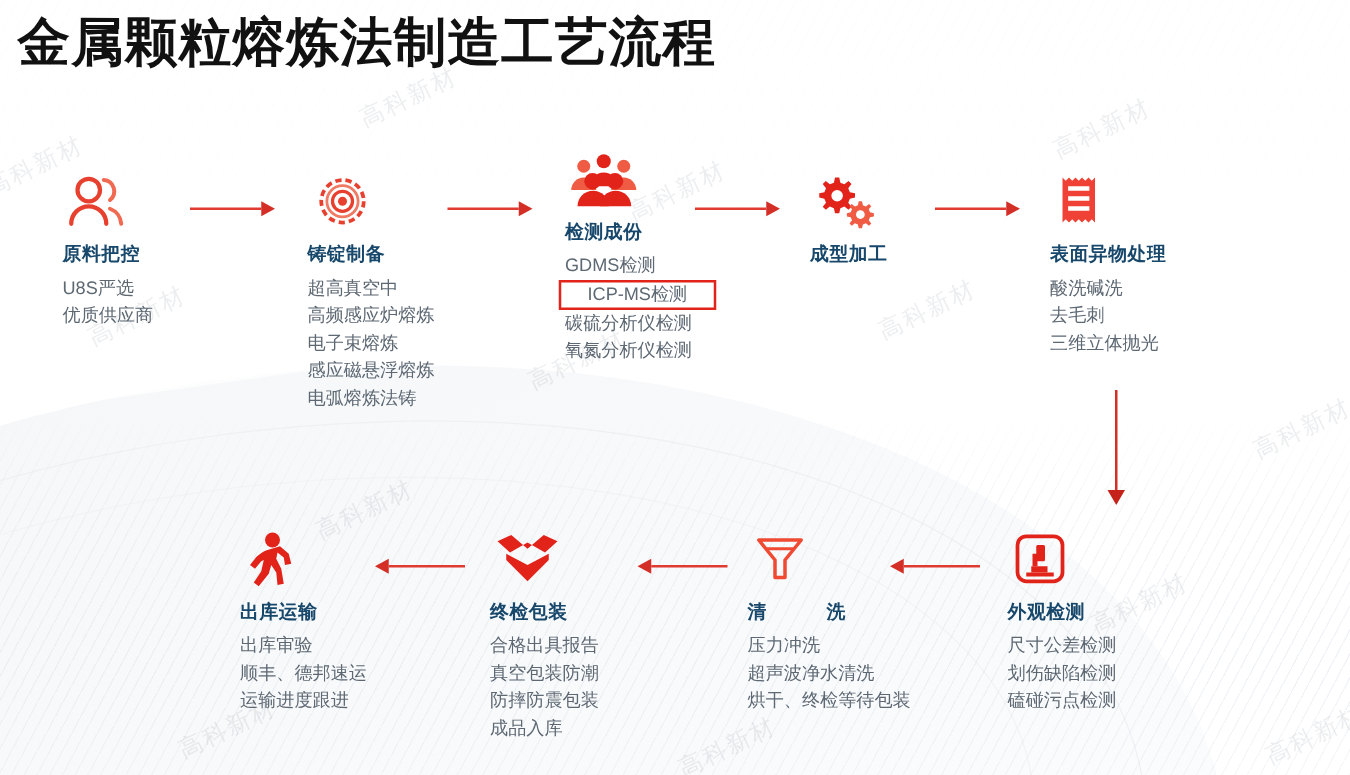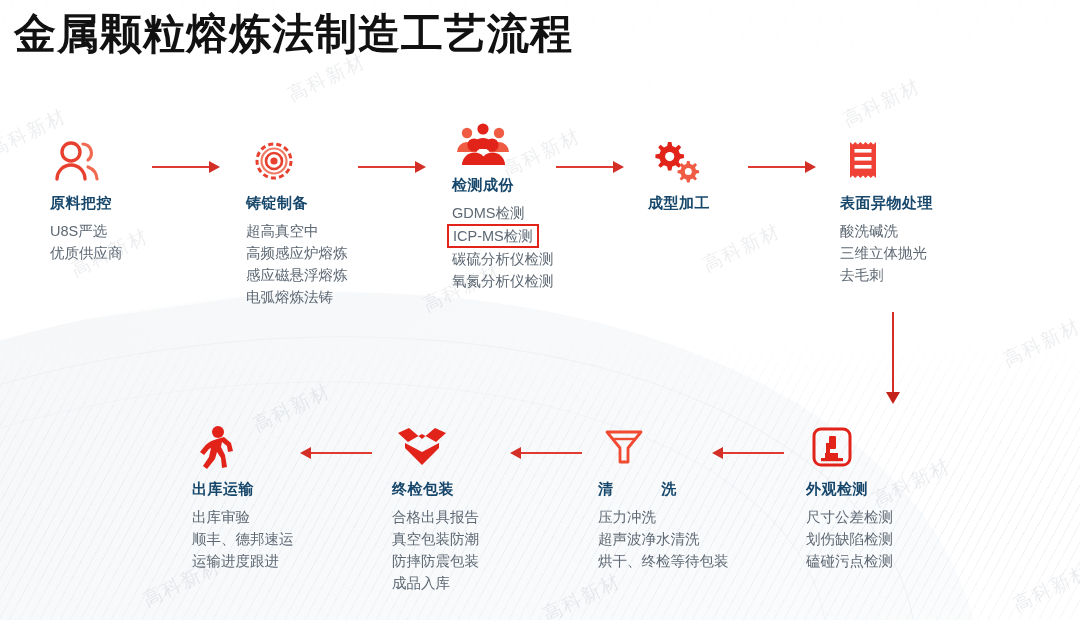--- a/index.html
+++ b/index.html
@@ -133,21 +133,21 @@
     line-height: 22px;
     white-space: nowrap;
   }
   .step-line.wrap {
     white-space: normal;
     width: 150px;
   }
   .step-line.boxed {
     display: inline-block;
     border: 2px solid #e2231a;
-    padding: 0px 4px;
+    padding: 0px 21px;
     margin-left: -5px;
     line-height: 20px;
     color: #5d6873;
   }
 
   
   .arrow-h {
     position: absolute;
     height: 14px;
     display: flex;
@@ -277,20 +277,21 @@
         <circle cx="26" cy="24" r="12.5" stroke="#f07a63" stroke-width="2.2"></circle>
         <circle cx="26" cy="24" r="8" stroke="#e8402e" stroke-width="2.6"></circle>
       </g>
       <circle cx="26" cy="24" r="3.6" fill="#e8402e"></circle>
     </svg>
   </div>
   <div class="step-title">铸锭制备</div>
   <div class="step-lines">
     <div class="step-line">超高真空中</div>
     <div class="step-line">高频感应炉熔炼</div>
+    <div class="step-line">电子束熔炼</div>
     <div class="step-line">感应磁悬浮熔炼</div>
     <div class="step-line">电弧熔炼法铸</div>
   </div>
 </div>
 
 <div class="step" style="left:452px; top:116px;">
   <div class="step-icon">
     <svg width="58" height="50" viewBox="0 0 58 50">
       <g fill="#ef5b43">
         <circle cx="13" cy="14" r="5.2"></circle>
@@ -343,22 +344,22 @@
       <path d="M8 6 l2.6 2.6 L13.2 6 l2.6 2.6 L18.4 6 l2.6 2.6 L23.6 6 l2.6 2.6 L28.8 6 l2.6 2.6 L34 6
                v36 l-2.6-2.6 -2.6 2.6 -2.6-2.6 -2.6 2.6 -2.6-2.6 -2.6 2.6 -2.6-2.6 -2.6 2.6 -2.6-2.6 -2.6 2.6z" fill="#ef4136"></path>
         <rect x="12.5" y="13" width="17" height="3.6" fill="#ffffff"></rect>
         <rect x="12.5" y="21" width="17" height="3.6" fill="#ffffff"></rect>
         <rect x="12.5" y="29" width="17" height="3.6" fill="#ffffff"></rect>
     </svg>
   </div>
   <div class="step-title">表面异物处理</div>
   <div class="step-lines">
     <div class="step-line">酸洗碱洗</div>
+    <div class="step-line">去毛刺</div>
     <div class="step-line">三维立体抛光</div>
-    <div class="step-line">去毛刺</div>
   </div>
 </div>
 
 <div class="step" style="left:806px; top:420px;">
   <div class="step-icon">
     <svg width="48" height="46" viewBox="0 0 48 46">
       <rect x="6" y="4" width="36" height="36" rx="7" fill="none" stroke="#e2231a" stroke-width="3"></rect>
       <g fill="#e2231a">
         <rect x="21" y="11" width="7" height="13" rx="1.2"></rect>
         <rect x="18" y="18" width="4" height="10"></rect>

